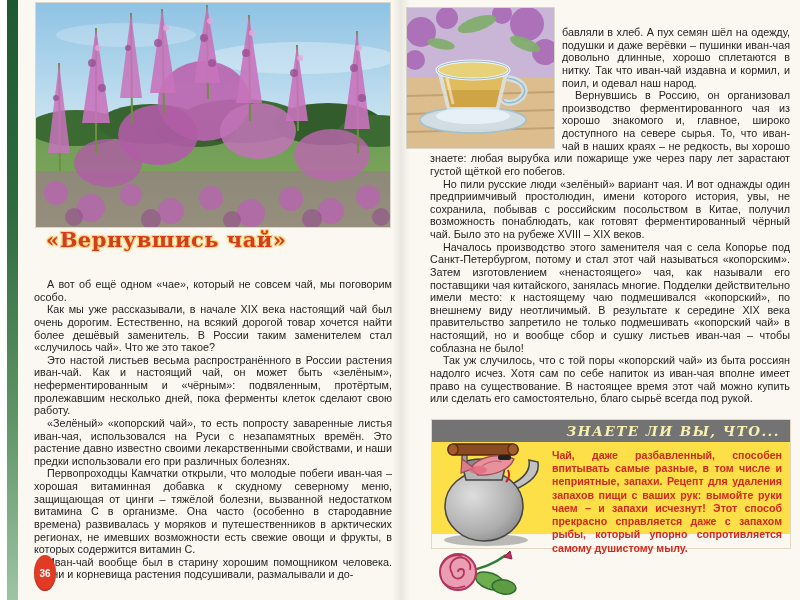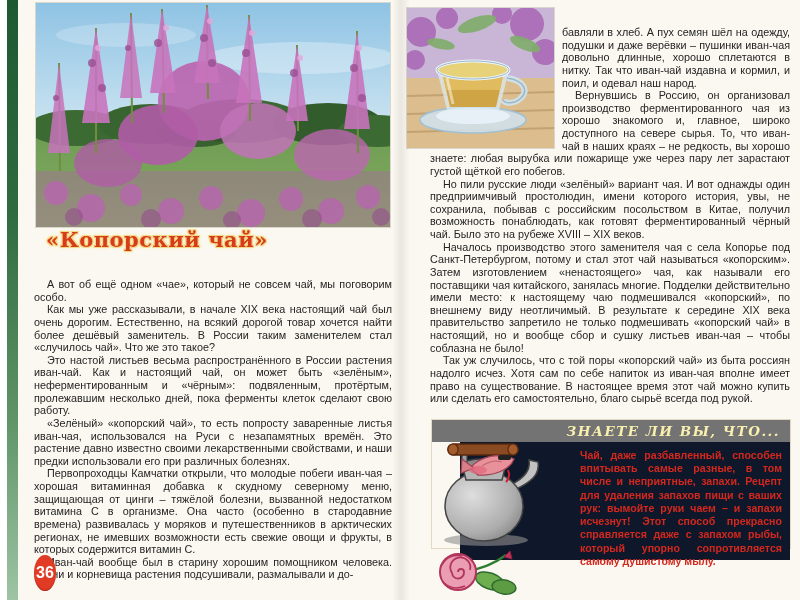--- a/index.html
+++ b/index.html
@@ -42,32 +42,31 @@
     box-shadow:0 0 0 1px rgba(160,120,60,.25);
   }
   #infobox-header{
     height:22px;background:#737373;
     display:flex;align-items:center;justify-content:flex-end;
     padding-right:10px;box-sizing:border-box;
     font-family:"DejaVu Serif",serif;font-style:italic;font-weight:700;
     font-size:13.5px;letter-spacing:1.5px;color:#f9efae;
   }
   #infobox-body{
-    height:118px;background:#0f172a;box-sizing:border-box;
+    height:92px;background:#fde047;box-sizing:border-box;
     padding:7px 8px 4px 120px;
     font-size:10.6px;font-weight:700;line-height:1.25;text-align:justify;
     color:#d3281e;
-    margin-left:28px;
   }
   #kettle-art{position:absolute;left:434px;top:426px;width:116px;height:122px;}
   #rose-art{position:absolute;left:434px;top:545px;width:84px;height:52px;}
   .page-num{
     position:absolute;width:22px;height:36px;border-radius:50%;
     background:#e23b25;box-shadow:inset 0 -1px 1px rgba(120,10,0,.5);
-    color:#fff;font-size:16px;font-weight:700;
+    color:#fff;font-size:10px;font-weight:700;
     display:flex;align-items:center;justify-content:center;
   }
   #page-num-left{left:34px;top:555px;}
   #page-num-right{left:804px;top:553px;font-family:Liberation Mono, monospace;}
 </style>
 </head>
 <body>
 
 <div id="root">
 
@@ -160,21 +159,21 @@
           <circle cx="62" cy="45" r="3"></circle>
             <circle cx="130" cy="25" r="3"></circle>
             <circle cx="174" cy="18" r="3"></circle>
           <circle cx="216" cy="30" r="3"></circle>
             <circle cx="264" cy="55" r="3"></circle>
             <circle cx="323" cy="45" r="3"></circle>
         </g>
       </svg>
     </div>
 
-    <div class="page-title">«Копорский чай»</div>
+    <div class="page-title">«Вернувшись чай»</div>
 
     <div id="left-column" class="body-text">
       <p>А вот об ещё одном «чае», который не совсем чай, мы поговорим особо.</p>
       <p>Как мы уже рассказывали, в начале XIX века настоящий чай был очень дорогим. Естественно, на всякий дорогой товар хочется найти более дешёвый заменитель. В России таким заменителем стал «случилось чай». Что же это такое?</p>
       <p>Это настой листьев весьма распространённого в России растения иван-чай. Как и настоящий чай, он может быть «зелёным», неферментированным и «чёрным»: подвяленным, протёртым, пролежавшим несколько дней, пока ферменты клеток сделают свою работу.</p>
       <p>«Зелёный» «копорский чай», то есть попросту заваренные листья иван-чая, использовался на Руси с незапамятных времён. Это растение давно известно своими лекарственными свойствами, и наши предки использовали его при различных болезнях.</p>
       <p>Первопроходцы Камчатки открыли, что молодые побеги иван-чая – хорошая витаминная добавка к скудному северному меню, защищающая от цинги – тяжёлой болезни, вызванной недостатком витамина С в организме. Она часто (особенно в стародавние времена) развивалась у моряков и путешественников в арктических регионах, не имевших возможности есть свежие овощи и фрукты, в которых содержится витамин С.</p>
       <p>Иван-чай вообще был в старину хорошим помощником человека. Корни и корневища растения подсушивали, размалывали и до-</p>
     </div>
 

